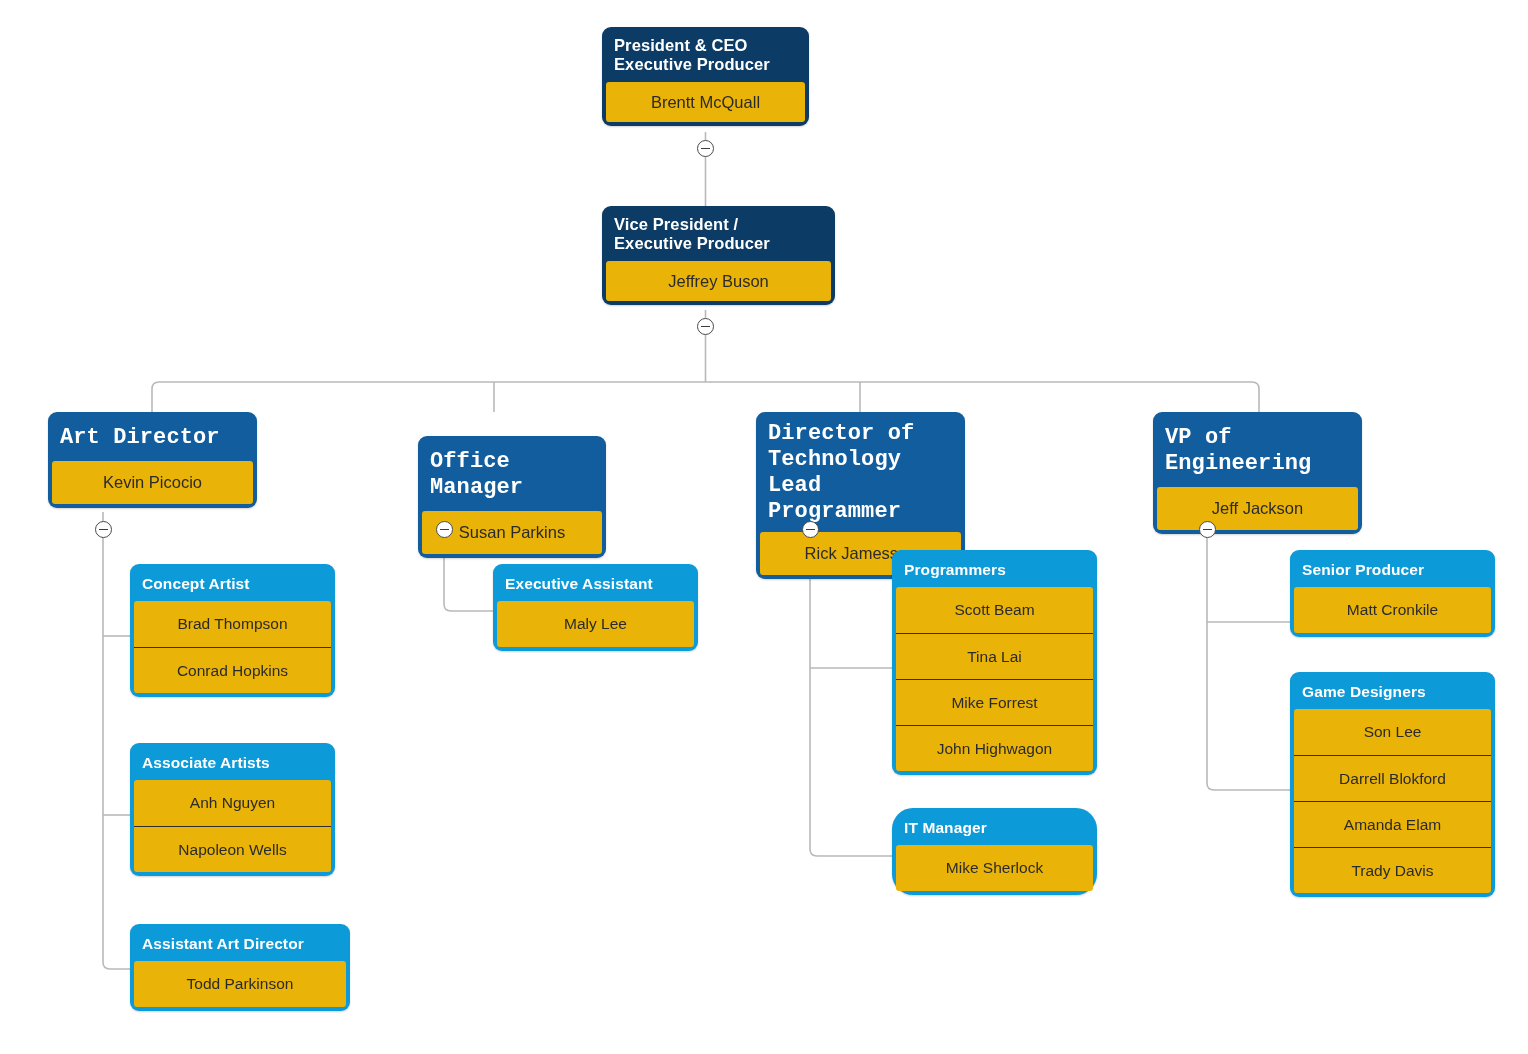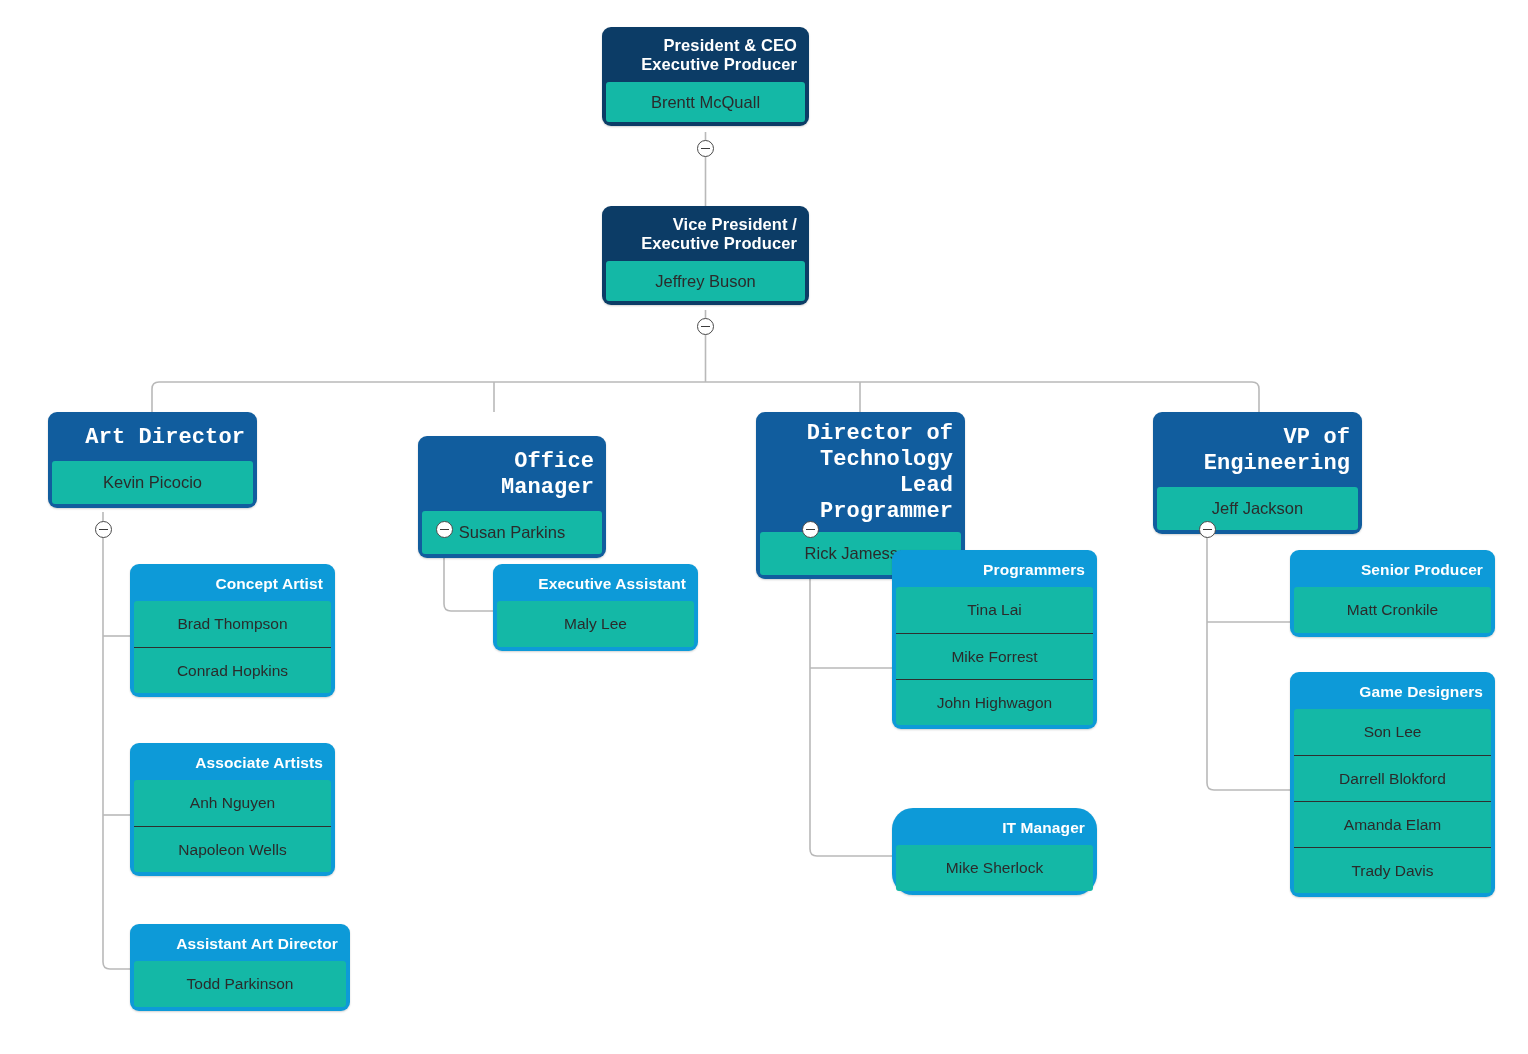--- a/index.html
+++ b/index.html
@@ -62,30 +62,30 @@
   
   .node {
     position: absolute;
     box-sizing: border-box;
     border-radius: 9px;
     padding: 4px;
     z-index: 3;
     box-shadow: 0 1px 2px rgba(0,0,0,0.18);
   }
   .node .node-title {
-    text-align: right;
+    text-align: left;
     color: #ffffff;
     font-weight: bold;
     line-height: 1.18;
     padding: 5px 8px 7px 8px;
     box-sizing: border-box;
     letter-spacing: 0.1px;
   }
   .node .node-body {
-    background: #14b8a6;
+    background: #eab308;
     border-radius: 3px;
     overflow: hidden;
   }
   .node .node-row {
     text-align: center;
     color: #2b2b2b;
     box-sizing: border-box;
     border-top: 1.4px solid #2f2f2f;
     white-space: nowrap;
   }
@@ -164,21 +164,21 @@
   <div class="node level-1" style="left:602px; top:27px; width:207px;">
     <div class="node-title">
       <div>President &amp; CEO</div>
       <div>Executive Producer</div>
     </div>
     <div class="node-body">
       <div class="node-row">Brentt  McQuall</div>
     </div>
   </div>
 
-  <div class="node level-1" style="left:602px; top:206px; width:207px;">
+  <div class="node level-1" style="left:602px; top:206px; width:233px;">
     <div class="node-title">
       <div>Vice President /</div>
       <div>Executive Producer</div>
     </div>
     <div class="node-body">
       <div class="node-row">Jeffrey Buson</div>
     </div>
   </div>
 
   <div class="node level-2" style="left:48px; top:412px; width:209px;">
@@ -254,20 +254,21 @@
     <div class="node-body">
       <div class="node-row">Maly Lee</div>
     </div>
   </div>
 
   <div class="node level-3" style="left:892px; top:550px; width:205px;">
     <div class="node-title" style="padding-top:7px; padding-bottom:8px;">
       <div>Programmers</div>
     </div>
     <div class="node-body">
+      <div class="node-row">Scott Beam</div>
       <div class="node-row">Tina Lai</div>
       <div class="node-row">Mike Forrest</div>
       <div class="node-row">John Highwagon</div>
     </div>
   </div>
 
   <div class="node level-3" style="left:892px; top:808px; width:205px;border-radius:21px;">
     <div class="node-title" style="padding-top:7px; padding-bottom:8px;">
       <div>IT Manager</div>
     </div>

